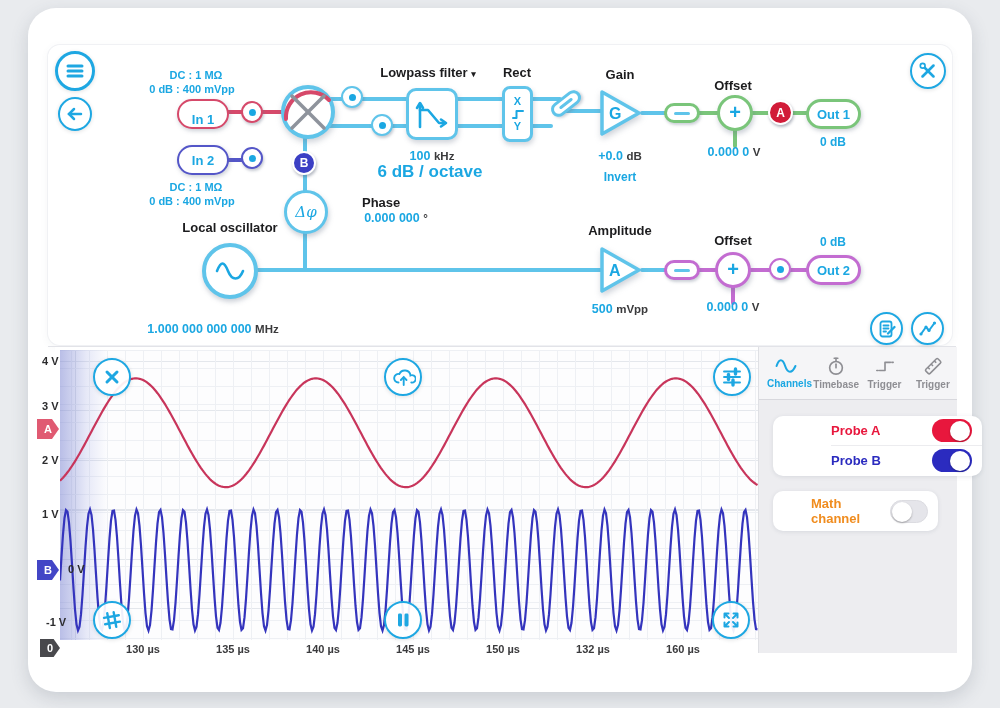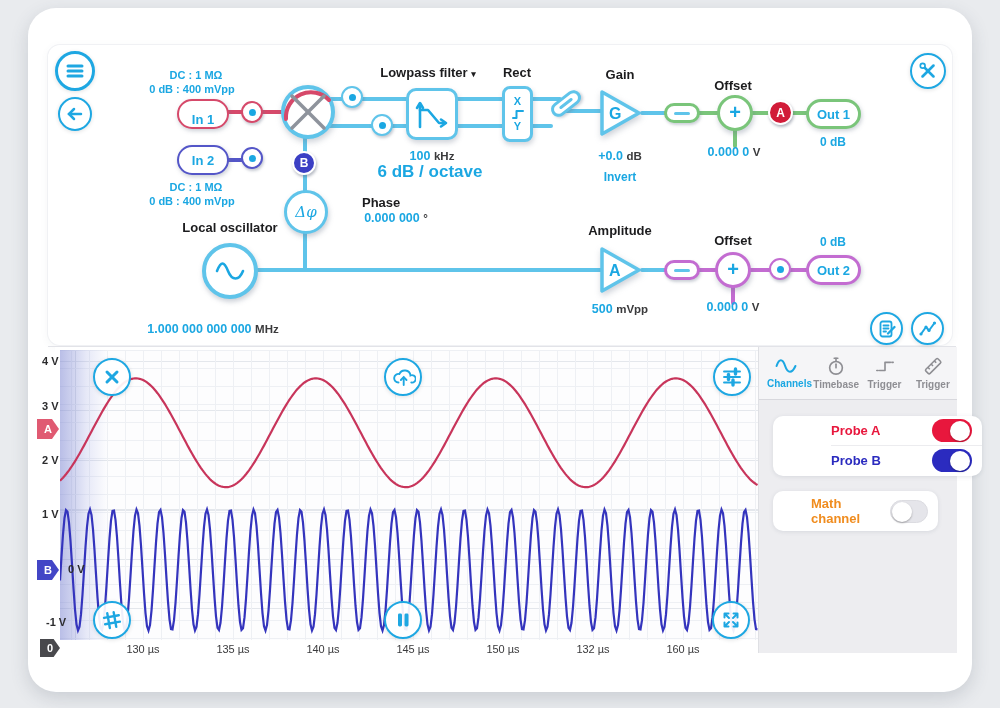--- a/index.html
+++ b/index.html
@@ -47,21 +47,21 @@
           repeating-linear-gradient(to bottom,#e4e7ec 0 1px,transparent 1px 49.5px);
         background-position:0 0,11px 0,83px 0,0 11px;}
   .plot-fade{position:absolute;left:60px;top:350px;width:48px;height:290px;z-index:2;
         background:linear-gradient(90deg,rgba(118,128,208,.5),rgba(150,160,225,.22) 55%,rgba(255,255,255,0));}
   #wave-svg{position:absolute;left:60px;top:350px;z-index:3;}
   .ylab{position:absolute;z-index:4;font-size:11px;font-weight:700;color:#2c2c2e;white-space:nowrap;}
   .marker{position:absolute;z-index:4;color:#fff;font-size:11px;font-weight:700;display:flex;align-items:center;
         justify-content:center;width:22px;height:20px;
         clip-path:polygon(0 0,68% 0,100% 50%,68% 100%,0 100%);}
   #time-ticks{position:absolute;left:60px;top:643px;width:698px;height:14px;z-index:4;}
-  .ttick{position:absolute;transform:translateX(-50%);font-size:11px;font-weight:400;color:#3a3a3c;white-space:nowrap;}
+  .ttick{position:absolute;transform:translateX(-50%);font-size:11px;font-weight:700;color:#3a3a3c;white-space:nowrap;}
   
   .side-panel{position:absolute;left:758px;top:347px;width:199px;height:306px;background:#ededf0;border-left:1px solid #dfe0e4;box-sizing:border-box;}
   .tabbar{position:absolute;left:0;top:0;width:100%;height:52px;background:#f5f5f7;border-bottom:1px solid #d8d8dd;display:flex;}
   .tab{flex:1;display:flex;flex-direction:column;align-items:center;justify-content:center;gap:3px;}
   .tab .tlabel{font-size:10px;font-weight:600;color:#8e8e93;}
   .tab.active .tlabel{color:#1ba7e2;margin-left:8px;}
   .card{position:absolute;background:#fff;border-radius:10px;box-shadow:0 1px 4px rgba(90,100,120,.15);}
   .prow{height:29px;display:flex;align-items:center;justify-content:space-between;padding:0 10px 0 14px;}
   .prow .plabel{font-weight:700;font-size:13px;}
   .pdivider{height:1px;background:#ececef;margin-left:14px;}

